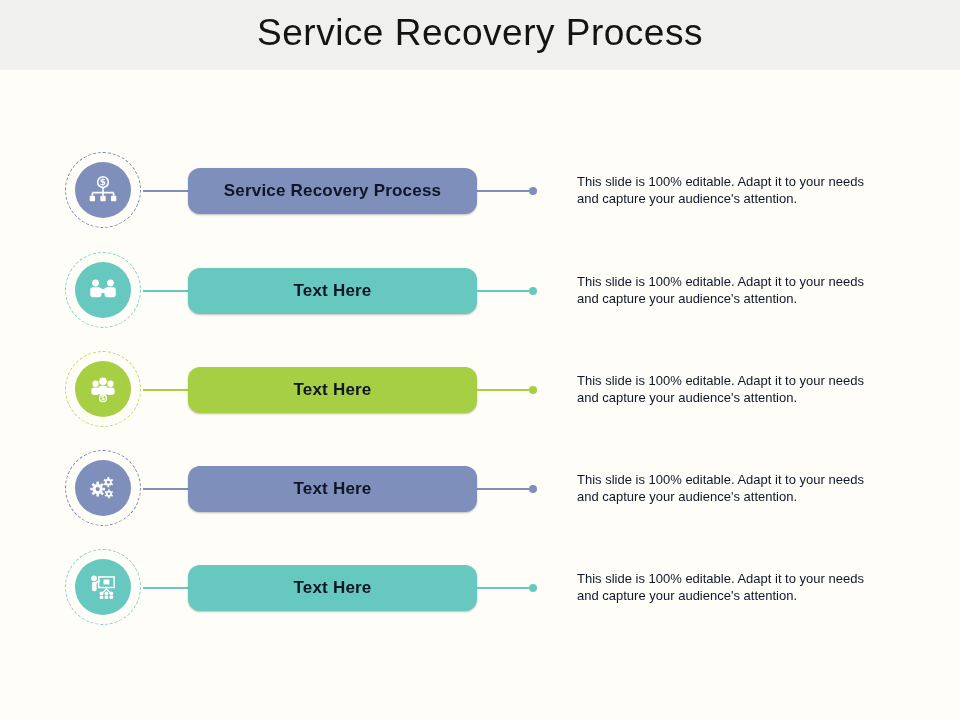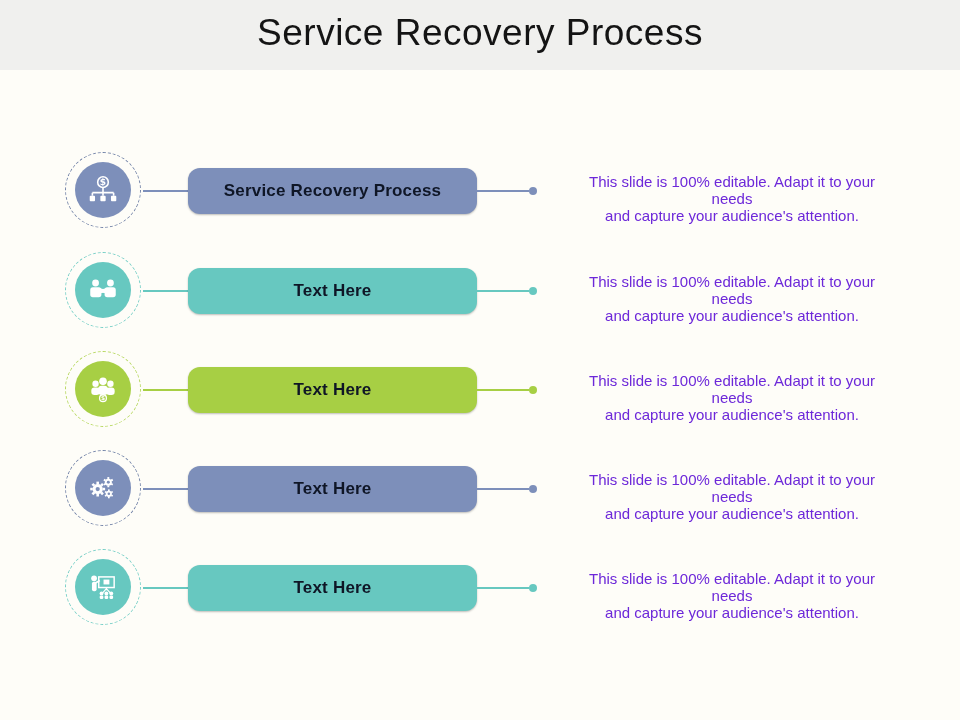--- a/index.html
+++ b/index.html
@@ -41,21 +41,21 @@
     position:absolute;left:188px;top:16px;width:289px;height:46px;
     background:var(--accent);border-radius:12px;
     display:flex;align-items:center;justify-content:center;
     box-shadow:0 1px 2px rgba(0,0,0,0.25);
   }
   .bar span{
     font-size:17px;font-weight:700;color:#0f1626;letter-spacing:.2px;
   }
   .desc{
     position:absolute;left:577px;top:21px;width:310px;
-    font-size:15px;line-height:17px;color:#6d28d9;text-align:center;
+    font-size:13px;line-height:17px;color:#0f172a;
   }
   .hole{fill:var(--accent);}
   .wfill{fill:#ffffff;}
   .wline{stroke:#ffffff;fill:none;}
 </style>
 </head>
 <body>
 
 <div class="header">
   <div class="title">Service Recovery Process</div>

